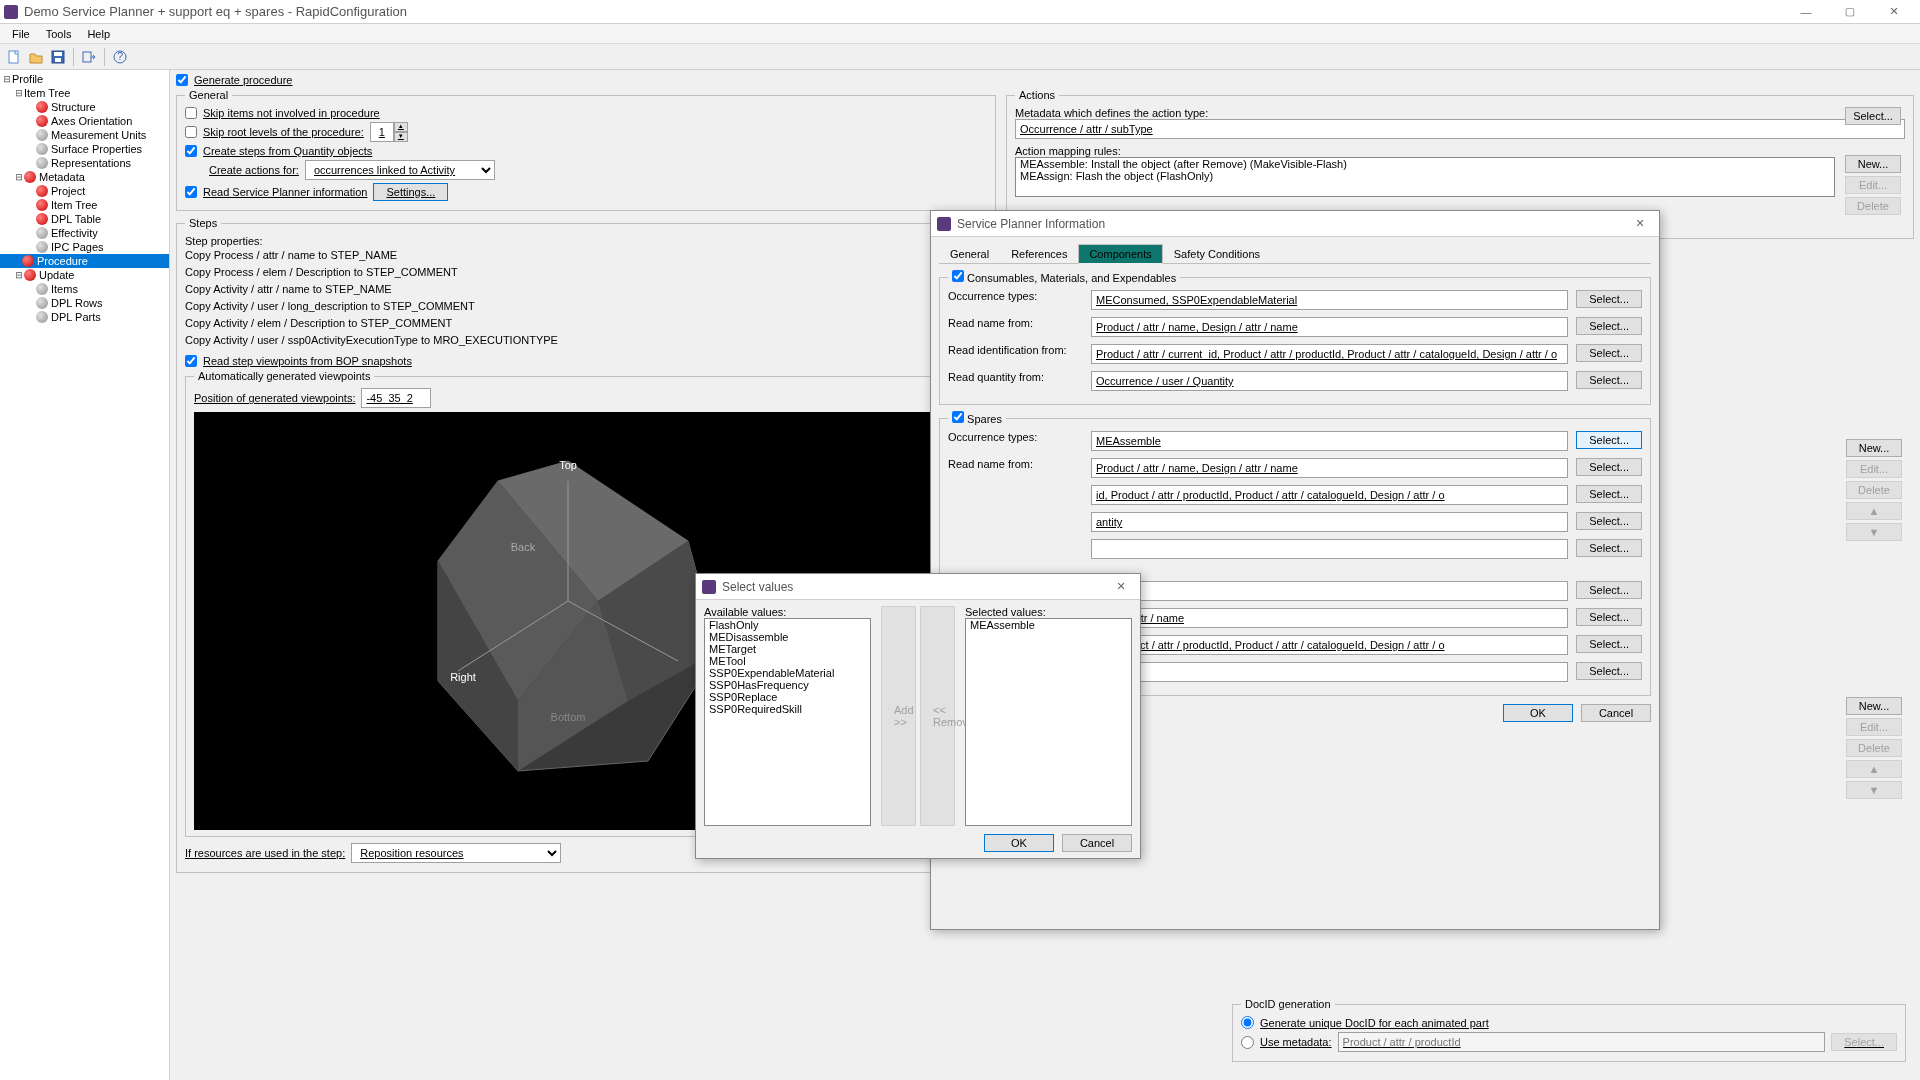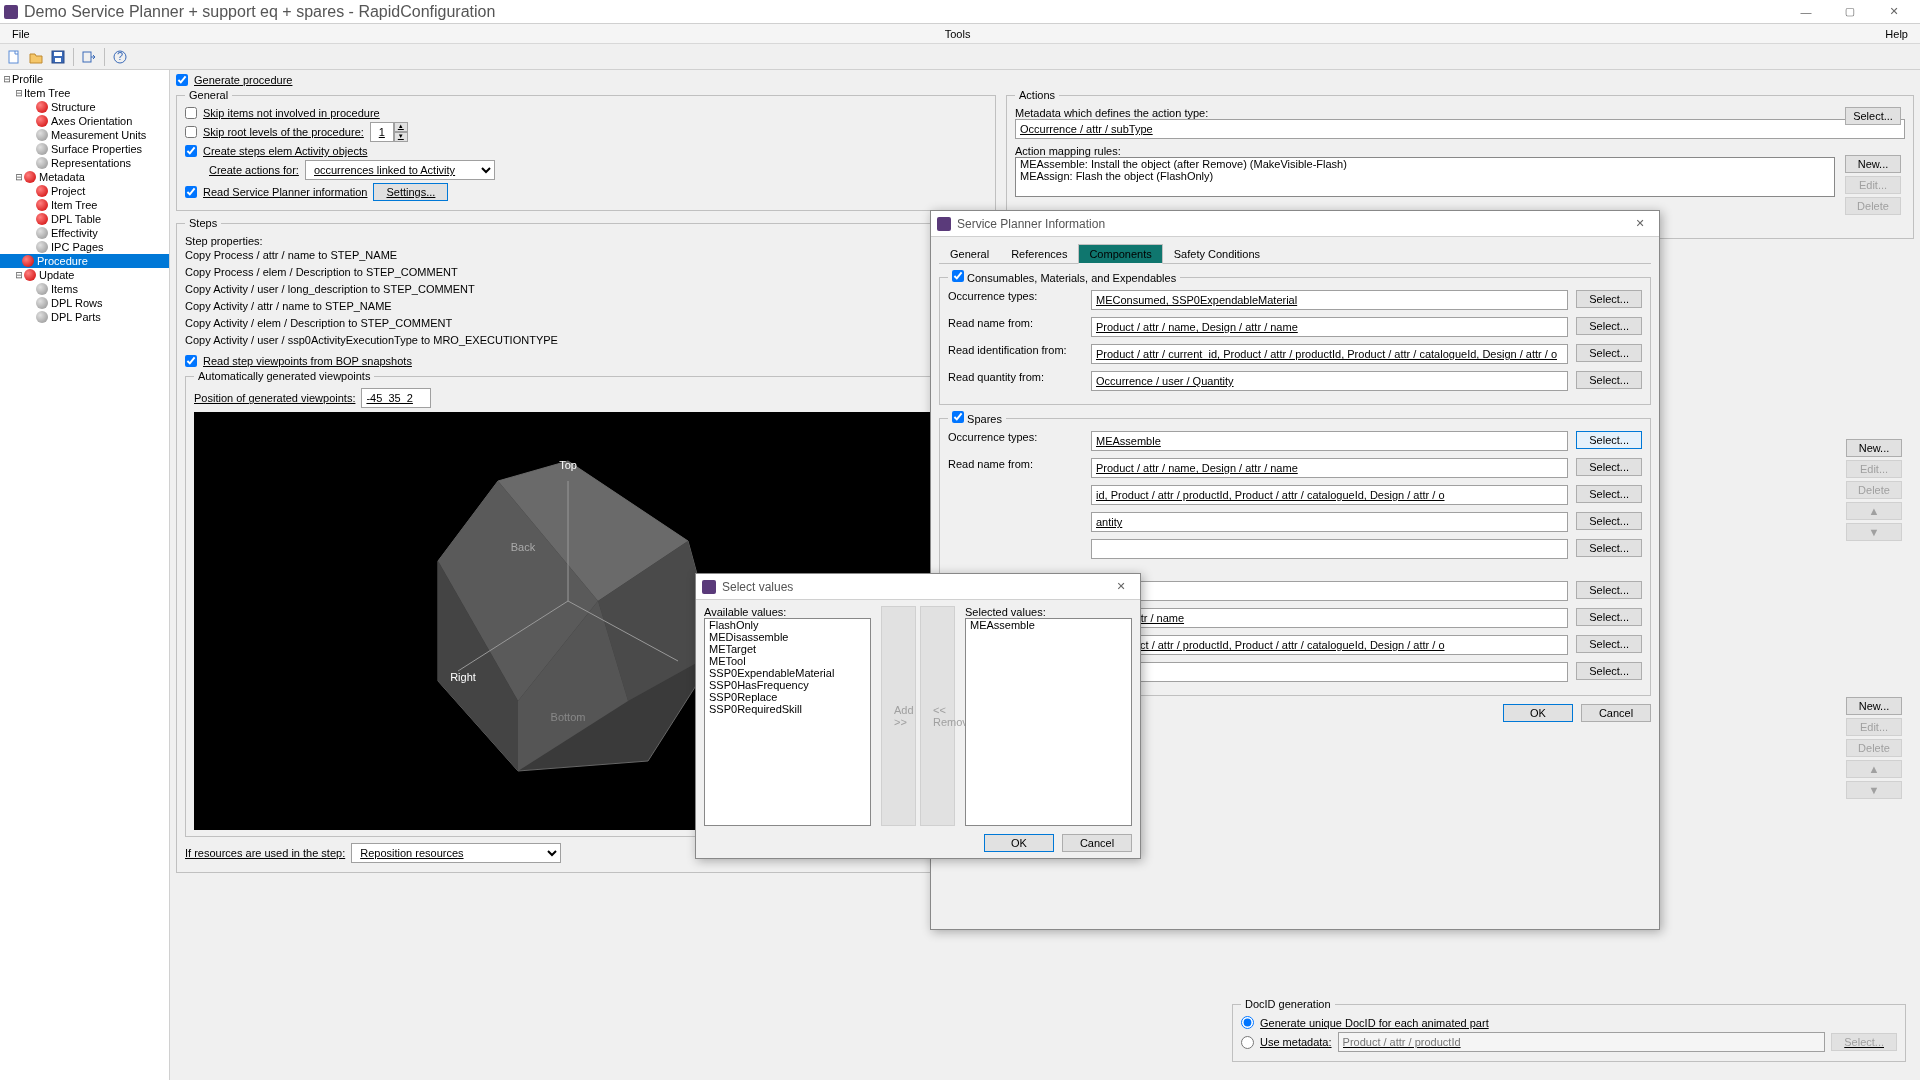--- a/index.html
+++ b/index.html
@@ -1,26 +1,26 @@
 <!DOCTYPE html>
 <html><head>
 <meta charset="utf-8">
 <style>
 * { box-sizing: border-box; margin: 0; padding: 0; font-family: "Segoe UI", Tahoma, sans-serif; font-size: 11px; }
 body { background: #f0f0f0; width: 1920px; height: 1080px; overflow: hidden; position: relative; }
 
 
 .titlebar { height: 24px; background: #fff; display: flex; align-items: center; padding: 0 4px; border-bottom: 1px solid #d0d0d0; }
 .titlebar .app-icon { width: 14px; height: 14px; background: #5a3a7a; border-radius: 2px; margin-right: 6px; }
-.titlebar .title { flex: 1; color: #555; font-size: 16px; }
+.titlebar .title { flex: 1; color: #555; font-size: 13px; }
 .titlebar .win-btns { display: flex; gap: 0; }
 .titlebar .win-btn { width: 44px; height: 22px; display: flex; align-items: center; justify-content: center; color: #666; cursor: pointer; }
 
 
-.menubar { height: 20px; background: #f5f5f5; display: flex; align-items: center; padding: 0 4px; border-bottom: 1px solid #d8d8d8; justify-content: space-between; }
+.menubar { height: 20px; background: #f5f5f5; display: flex; align-items: center; padding: 0 4px; border-bottom: 1px solid #d8d8d8; }
 .menubar .menu-item { padding: 2px 8px; cursor: pointer; }
 
 
 .toolbar { height: 26px; background: #f0f0f0; display: flex; align-items: center; padding: 0 4px; border-bottom: 1px solid #d0d0d0; gap: 2px; }
 .toolbar .tool-btn { width: 20px; height: 20px; display: flex; align-items: center; justify-content: center; border: 1px solid transparent; cursor: pointer; border-radius: 2px; }
 .toolbar .sep { width: 1px; height: 18px; background: #c0c0c0; margin: 0 3px; }
 .icon-svg { display: block; }
 
 
 .main-area { display: flex; height: calc(100% - 70px); }
@@ -276,41 +276,41 @@
             <div class="spinner">
               <input type="text" value="1" style="">
               <div class="sp-btns">
                   <div class="sp-btn">▲</div>
                   <div class="sp-btn">▼</div>
                 </div>
             </div>
           </div>
           <div class="row">
               <input type="checkbox" checked="" style="">
-              <label>Create steps elem Activity objects</label>
+              <label>Create steps from Quantity objects</label>
             </div>
           <div class="row" style="padding-left:24px">
             <label>Create actions for:</label>
             <select style="width:190px"><option>occurrences linked to Activity</option></select>
           </div>
           <div class="row">
             <input type="checkbox" checked="" style="">
               <label>Read Service Planner information</label>
             <button class="btn primary">Settings...</button>
           </div>
         </fieldset>
 
         <fieldset>
           <legend>Steps</legend>
           <div>Step properties:</div>
           <div class="step-lines">
             <div>Copy Process / attr / name to STEP_NAME</div>
             <div>Copy Process / elem / Description to STEP_COMMENT</div>
+            <div>Copy Activity / attr / name to STEP_NAME</div>
             <div>Copy Activity / user / long_description to STEP_COMMENT</div>
-            <div>Copy Activity / attr / name to STEP_NAME</div>
             <div>Copy Activity / elem / Description to STEP_COMMENT</div>
             <div>Copy Activity / user / ssp0ActivityExecutionType to MRO_EXECUTIONTYPE</div>
           </div>
           <div class="row" style="margin-top:6px">
               <input type="checkbox" checked="" style="">
               <label>Read step viewpoints from BOP snapshots</label>
             </div>
           <fieldset>
             <legend>Automatically generated viewpoints</legend>
             <div class="row">

